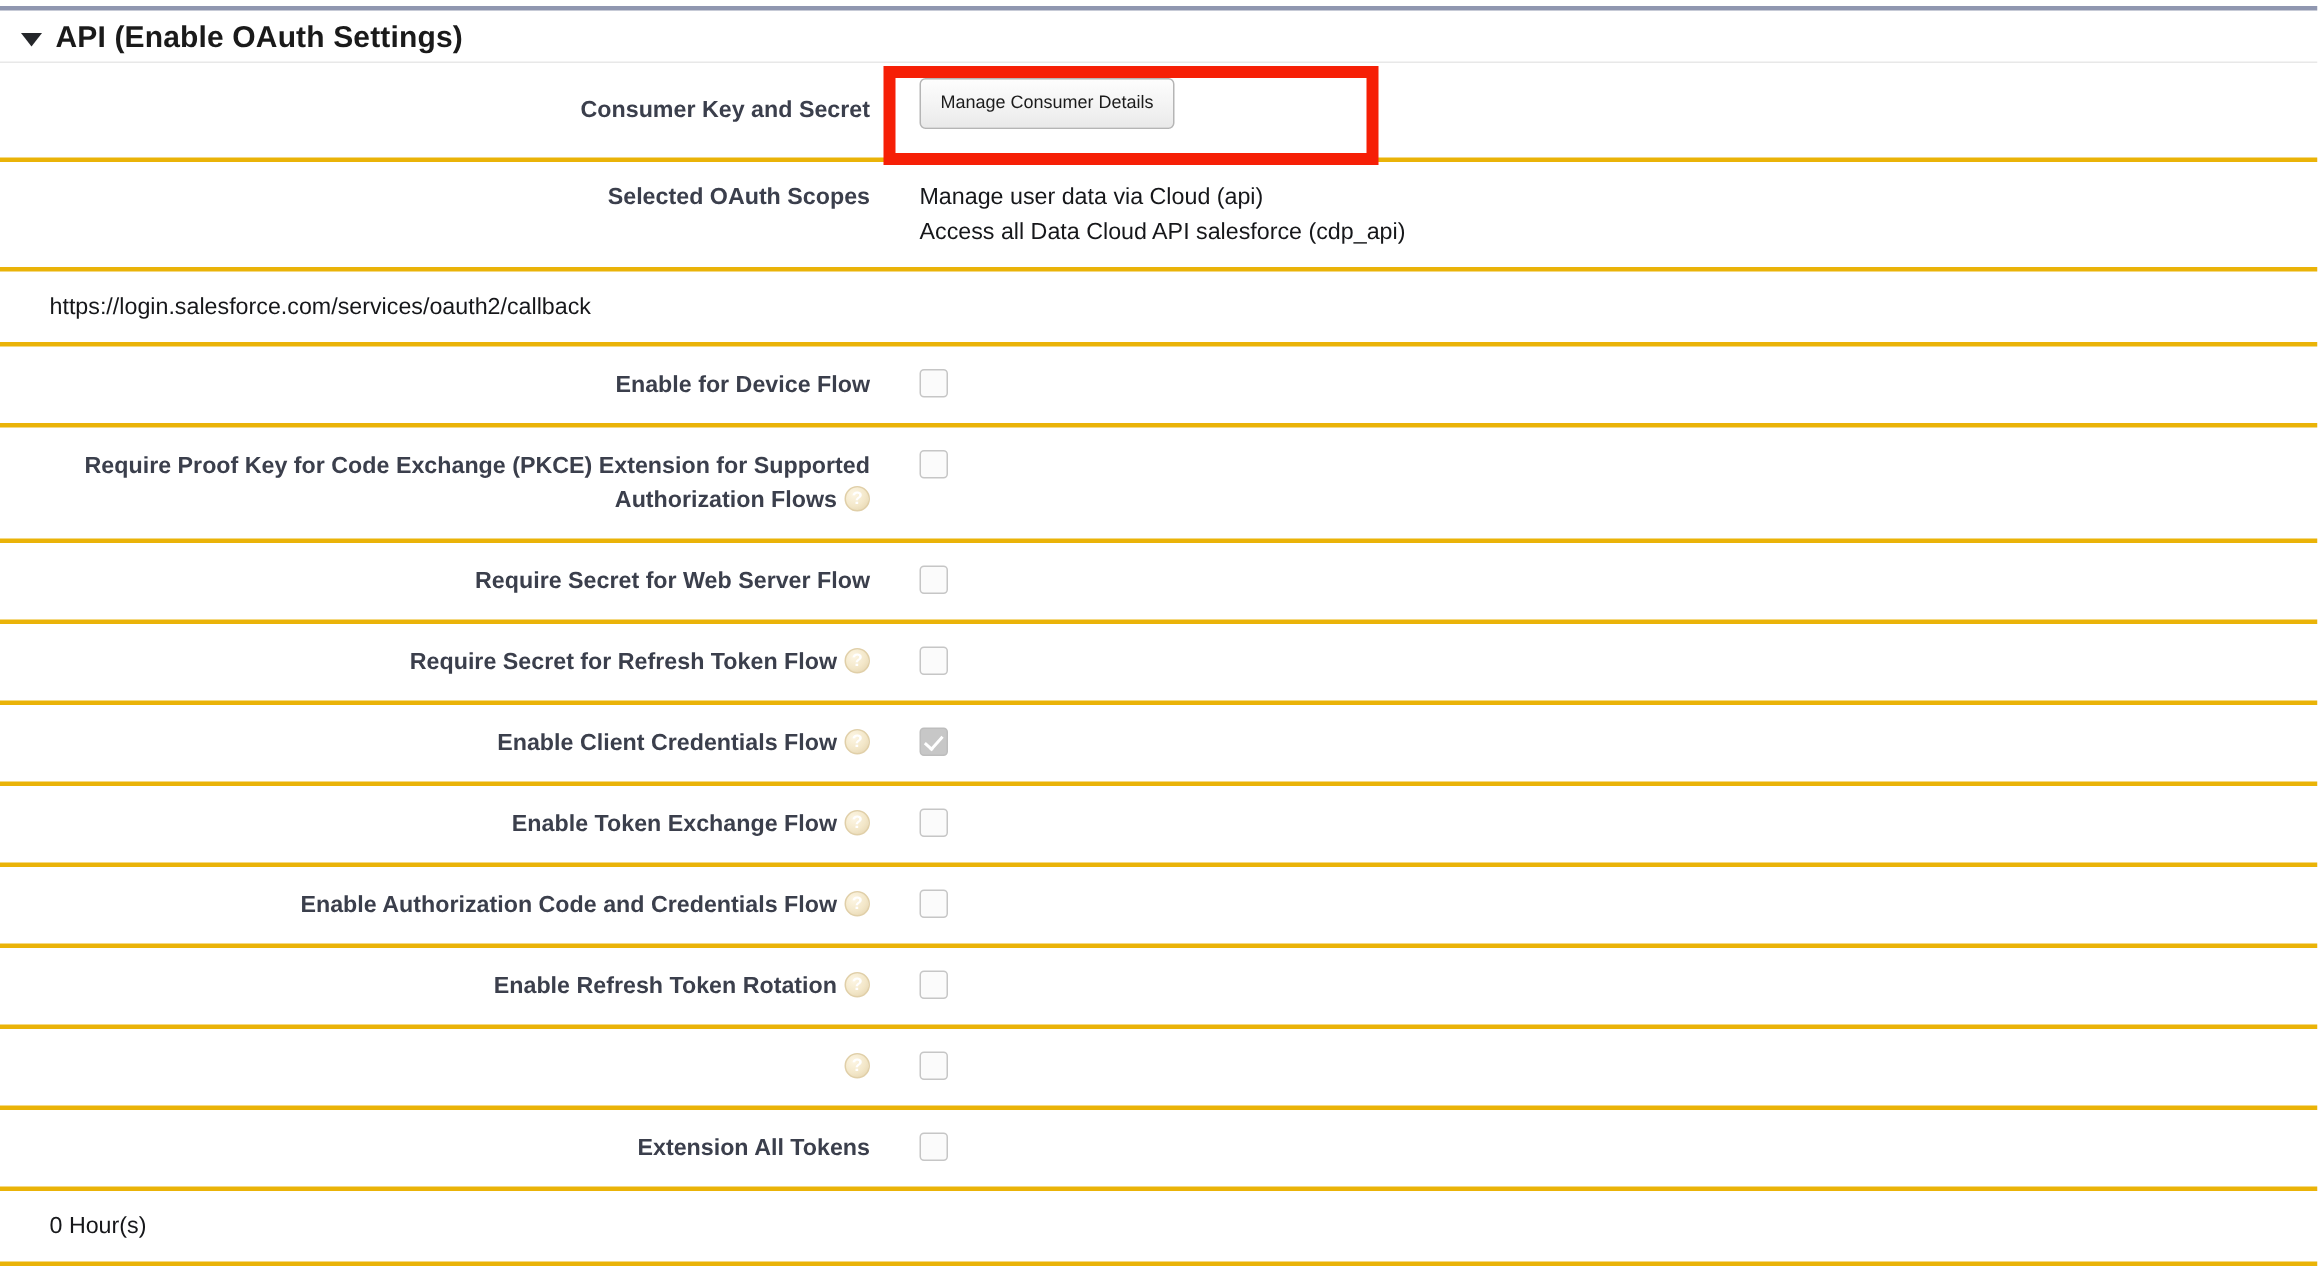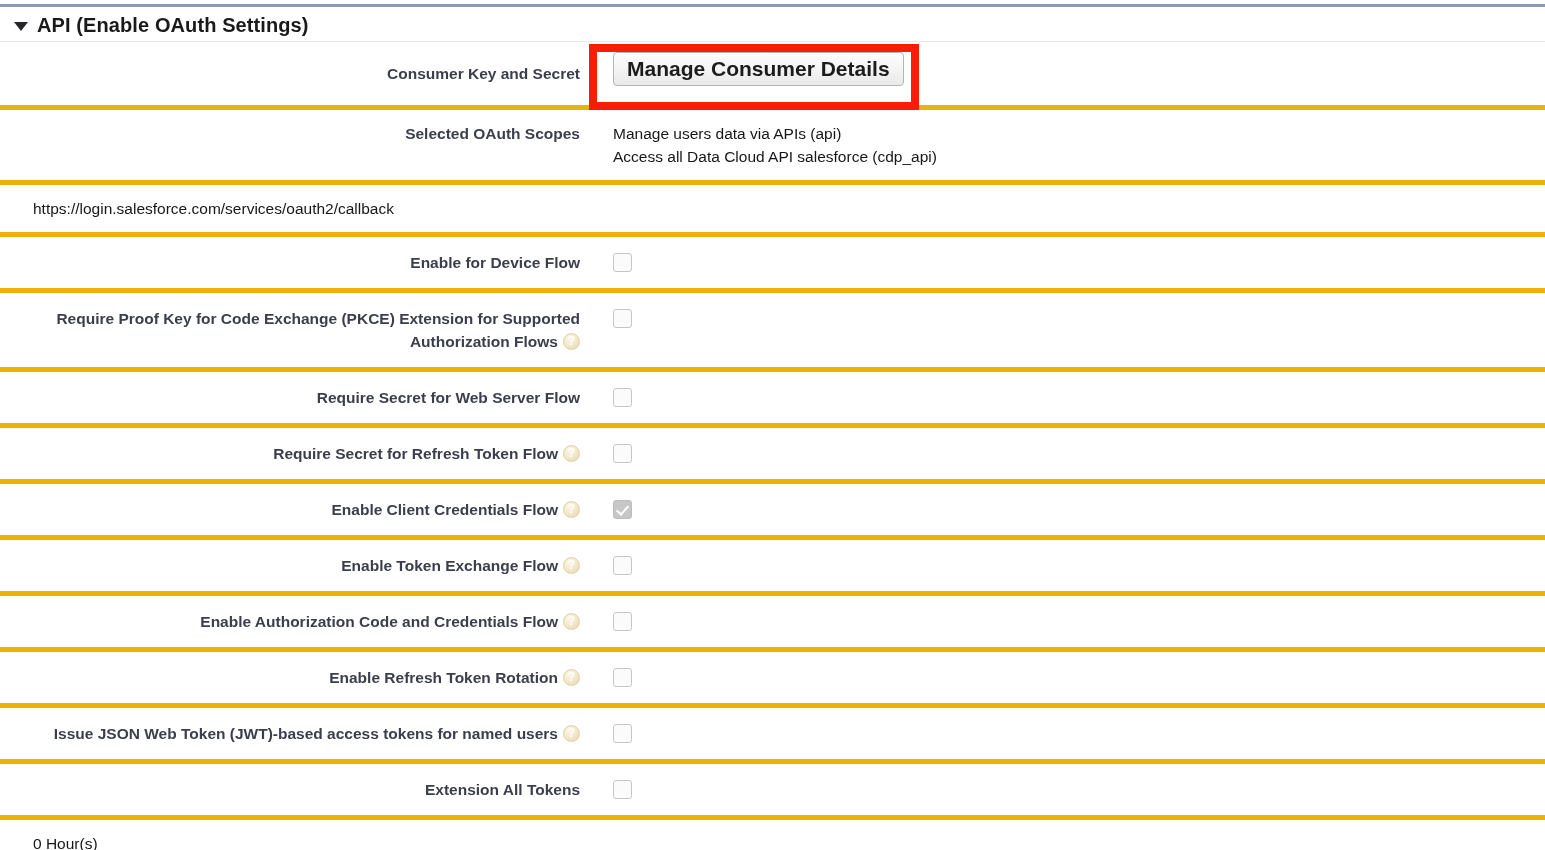--- a/index.html
+++ b/index.html
@@ -55,21 +55,21 @@
     white-space: nowrap;
   }
 
   
   .rows {
     width: 1545px;
   }
   .row {
     display: flex;
     align-items: flex-start;
-    border-bottom: 5px solid #eab308;
+    border-bottom: 3px solid #eab308;
     box-sizing: border-box;
     width: 1545px;
   }
   .row:first-child { border-top: 1px solid #e8e8e8; }
 
   .lbl {
     width: 580px;
     min-width: 580px;
     text-align: right;
     font-size: 15.5px;
@@ -151,22 +151,22 @@
     height: 10px;
     border: solid #ffffff;
     border-width: 0 2.4px 2.4px 0;
     transform: rotate(42deg);
   }
 
   
   .btn {
     display: inline-block;
     font-family: "Liberation Sans", sans-serif;
-    font-size: 21px;
-    font-weight: bold;
+    font-size: 12px;
+    font-weight: normal;
     color: #1c1c1c;
     background: linear-gradient(to bottom, #fdfdfd 0%, #f4f4f4 50%, #e9e9e9 100%);
     border: 1px solid #b5b5b5;
     border-radius: 4px;
     padding: 7px 13px 8px 13px;
     cursor: pointer;
     line-height: 17px;
     white-space: nowrap;
   }
 
@@ -196,21 +196,21 @@
   </div>
 
   <div class="rows" id="rows-container">
       <div class="row r-btn">
         <div class="lbl"><span>Consumer Key and Secret</span></div>
         <div class="val"><button class="btn">Manage Consumer Details</button></div>
       </div>
       <div class="row r-tall">
         <div class="lbl"><span>Selected OAuth Scopes</span></div>
         <div class="val">
-          <span class="line">Manage users data via APIs (api)</span>
+          <span class="line">Manage user data via Cloud (api)</span>
           <span class="line">Access all Data Cloud API salesforce (cdp_api)</span>
         </div>
       </div>
       <div class="row r-tall">
         <div class="val"><span>https://login.salesforce.com/services/oauth2/callback</span></div>
       </div>
       <div class="row r-cb">
         <div class="lbl"><span>Enable for Device Flow</span></div>
         <div class="val"><span class="cbox"></span></div>
       </div>
@@ -236,21 +236,21 @@
       </div>
       <div class="row r-cb">
         <div class="lbl"><span>Enable Authorization Code and Credentials Flow</span><span class="help-icon"></span></div>
         <div class="val"><span class="cbox"></span></div>
       </div>
       <div class="row r-cb">
         <div class="lbl"><span>Enable Refresh Token Rotation</span><span class="help-icon"></span></div>
         <div class="val"><span class="cbox"></span></div>
       </div>
       <div class="row r-cb">
-        <div class="lbl"><span>Issue JSON Web Token (JWT)-based access tokens for named users</span><span class="help-icon"></span></div>
+        <div class="lbl"><span class="help-icon"></span></div>
         <div class="val"><span class="cbox"></span></div>
       </div>
       <div class="row r-cb">
         <div class="lbl"><span>Extension All Tokens</span></div>
         <div class="val"><span class="cbox"></span></div>
       </div>
       <div class="row r-tall">
         <div class="val"><span>0 Hour(s)</span></div>
       </div>
       <div class="row r-cb">

